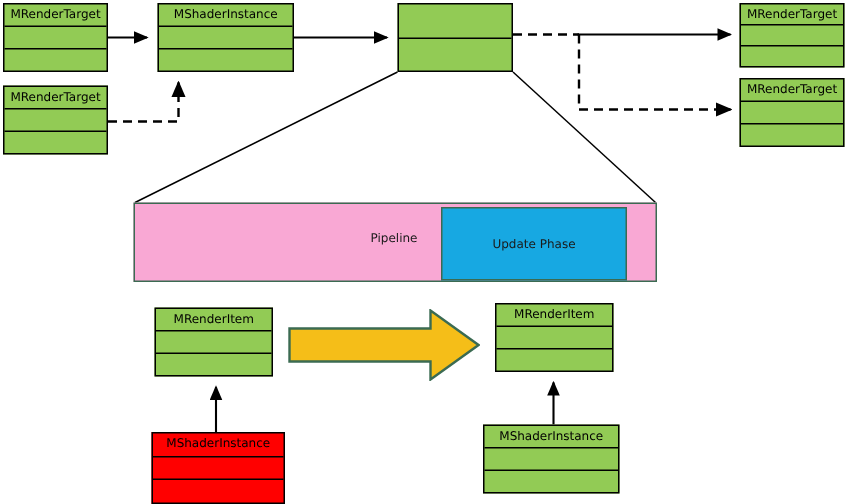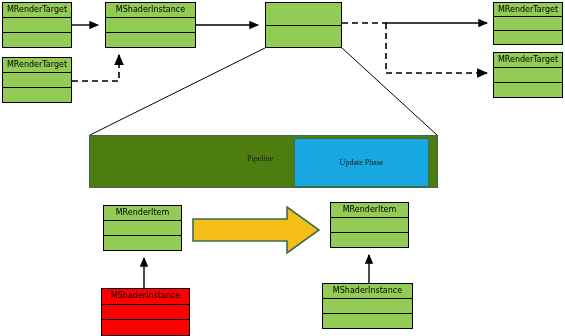--- a/index.html
+++ b/index.html
@@ -41,24 +41,23 @@
     white-space:nowrap;
     overflow:hidden;
   }
   .uml.green{background:#92CB55;}
   .uml.red{background:#FF0000;}
 
   
   .pipeline{
     position:absolute;
     box-sizing:border-box;
-    background:#4d7c0f;
+    background:#f9a8d4;
     border:1px solid #3B6B52;
     z-index:4;
-    font-family:Liberation Serif, serif;
   }
   .pipeline .plabel{
     position:absolute;
     font-size:8px;
     color:#1a1a1a;
     white-space:nowrap;
   }
   .phase{
     position:absolute;
     box-sizing:border-box;
@@ -123,21 +122,21 @@
       <line x1="369" y1="283" x2="369" y2="255" stroke="#000" stroke-width="1.4" marker-end="url(#ahu)"></line>
     </g>
   </svg>
 
   <svg class="bigarrow" style="left:192px;top:206px;" width="128" height="48" viewBox="0 0 128 48" xmlns="http://www.w3.org/2000/svg">
     <path d="M1,13 L95,13 L95,1 L127,24 L95,47 L95,35 L1,35 Z" fill="#F5BE18" stroke="#3B6B52" stroke-width="1.6" stroke-linejoin="miter"></path>
   </svg>
 
   <div class="pipeline" style="left:89px;top:135px;width:349px;height:53px;">
     <div class="plabel" style="left:157px;top:18px;">Pipeline</div>
-    <div class="phase" style="left:204px;top:2px;width:135px;height:49px;">Update Phase</div>
+    <div class="phase" style="left:204px;top:2px;width:124px;height:49px;">Update Phase</div>
   </div>
 
   <div class="uml green" style="left:2px;top:2px;width:70px;height:46px;">
     <div class="row title">MRenderTarget</div>
     <div class="row"></div>
     <div class="row"></div>
   </div>
 
   <div class="uml green" style="left:2px;top:57px;width:70px;height:46px;">
     <div class="row title">MRenderTarget</div>

